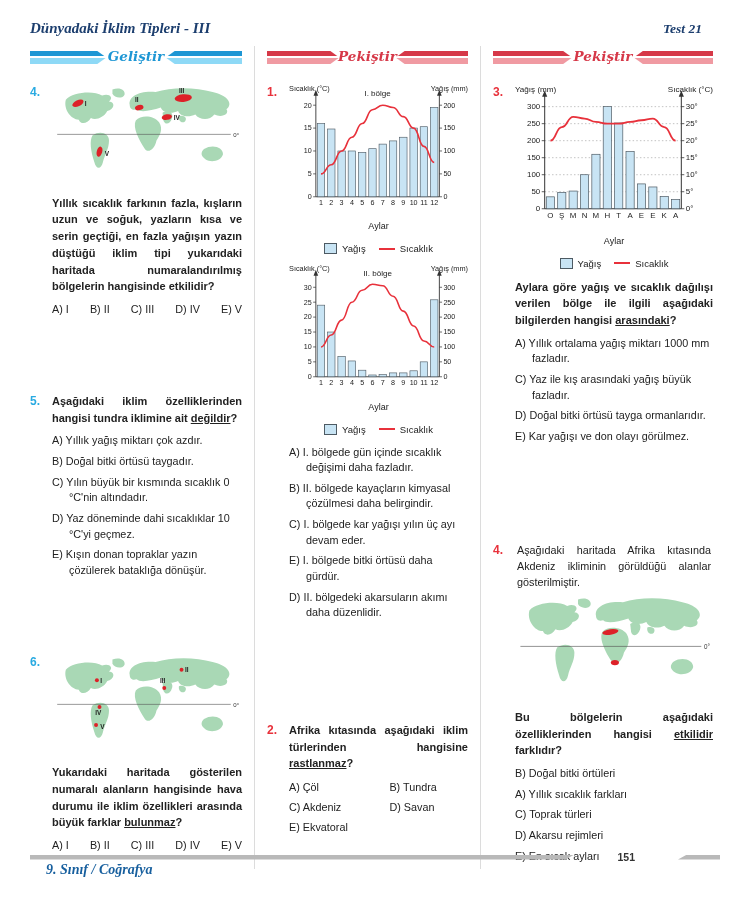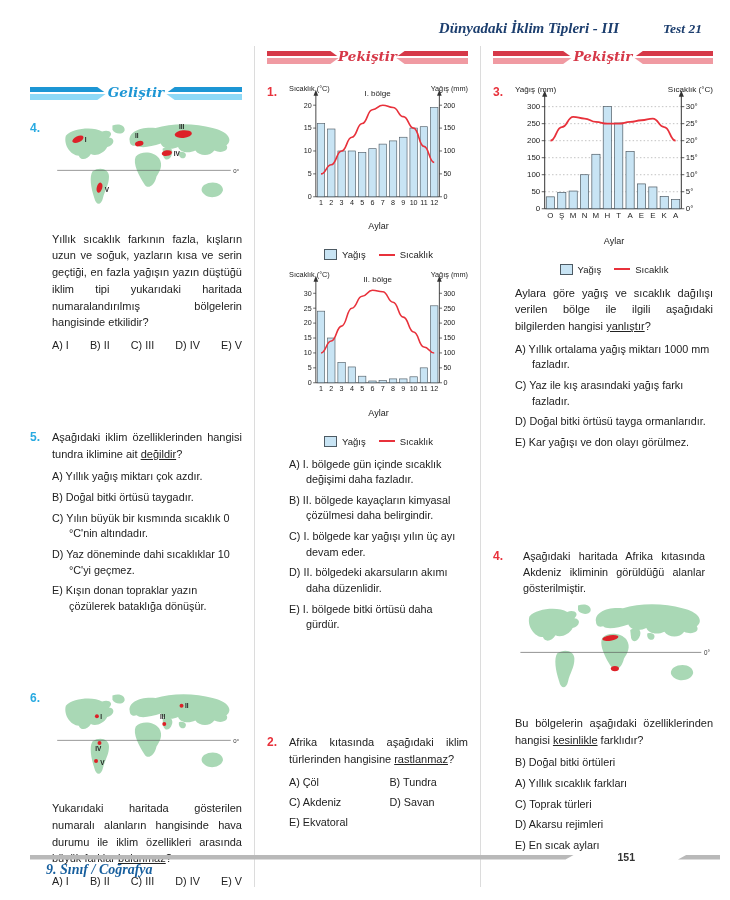--- a/index.html
+++ b/index.html
@@ -1,26 +1,26 @@
 <!DOCTYPE html>
 <html style="--accent-blue: #29aae1; --accent-red: #e8313b; --navy: #1c3e6e; --banner-blue-dark: #1d96d4; --banner-blue-light: #8ed9f6; --banner-red-dark: #d63848; --banner-red-light: #f09aa2; --map-green: #a9d8b5; --marker-red: #dd2128; --bar-fill: #c8e4f4; --line-red: #e8313b; --footer-blue: #175f9e; --footer-gray: #b9b9b9;"><head>
 <meta charset="utf-8">
 <style>
   html,body{margin:0;padding:0;}
   body{width:730px;height:900px;position:relative;background:#fff;color:#222;
        font-family:"Liberation Sans",sans-serif;overflow:hidden;}
   .header{position:absolute;top:20px;left:30px;right:28px;display:flex;
-          justify-content:flex-end;align-items:baseline;gap:44px;}
+          justify-content:space-between;align-items:baseline;}
   .doc-title{font-family:"Liberation Serif",serif;font-style:italic;font-weight:bold;
              font-size:15px;color:var(--navy,#1c3e6e);}
   .test-label{font-family:"Liberation Serif",serif;font-style:italic;font-weight:bold;
               font-size:13.5px;color:var(--navy,#1c3e6e);}
   .columns{position:absolute;top:46px;left:30px;display:flex;}
   .col{box-sizing:border-box;}
-  .col1{width:224px;padding-right:12px;margin-top:36px;}
+  .col1{width:224px;padding-right:12px;}
   .col2{width:226px;padding:0 12px;border-left:1px solid #dcdcdc;}
   .col3{width:233px;padding-left:12px;border-left:1px solid #dcdcdc;}
   
   .banner{position:relative;height:20px;margin:2px 0 16px;}
   .banner .bar{position:absolute;top:3px;height:13px;width:36%;}
   .banner .bar.left{left:0;
     clip-path:polygon(0 0,calc(100% - 9px) 0,100% 50%,calc(100% - 9px) 100%,0 100%);}
   .banner .bar.right{right:0;
     clip-path:polygon(9px 0,100% 0,100% 100%,9px 100%,0 50%);}
   .banner.blue .bar{background:linear-gradient(to bottom,
@@ -30,33 +30,33 @@
   .banner .btxt{position:absolute;left:0;right:0;top:0;text-align:center;
     font-family:"DejaVu Serif",serif;font-style:italic;font-weight:bold;font-size:13.5px;}
   .banner.blue .btxt{color:var(--banner-blue-dark,#1d96d4);}
   .banner.red .btxt{color:var(--banner-red-dark,#d63848);}
   
   .qrow{display:flex;}
   .qnum{width:22px;flex:none;font-weight:bold;font-size:12px;padding-top:1px;}
   .blue-num{color:var(--accent-blue,#29aae1);}
   .red-num{color:var(--accent-red,#e8313b);}
   .qbody{flex:1;min-width:0;}
-  .stem{font-weight:normal;font-size:11px;line-height:1.52;text-align:justify;margin:8px 0 7px;}
+  .stem{font-weight:bold;font-size:11px;line-height:1.52;text-align:justify;margin:8px 0 7px;}
   .stem.first{margin-top:0;}
-  .intro{font-size:10.8px;line-height:1.5;text-align:justify;margin:0 8px 6px;}
+  .intro{font-size:10.8px;line-height:1.5;text-align:justify;margin:0 2px 6px;}
   .u{text-decoration:underline;}
   .opt{font-size:10.8px;line-height:1.45;margin:5px 0;padding-left:17px;text-indent:-17px;}
   .opts-inline{display:flex;justify-content:space-between;font-size:10.8px;margin-top:8px;}
   .opts-grid{display:grid;grid-template-columns:1.1fr 1fr;gap:8px 14px;font-size:10.8px;margin-top:9px;}
   .opts-grid .span2{grid-column:1/3;text-align:left;}
   
   .chart{margin:0 0 10px;}
   .aylar{text-align:center;font-size:9px;margin-top:-1px;color:#222;}
   .legend{display:flex;justify-content:center;align-items:center;gap:5px;
-          font-size:9.5px;margin-top:18px;color:#222;}
+          font-size:9.5px;margin-top:12px;color:#222;}
   .swatch{width:11px;height:9px;background:var(--bar-fill,#c8e4f4);
           border:1px solid #4d5a63;display:inline-block;}
   .lline{width:16px;height:2px;background:var(--line-red,#e8313b);display:inline-block;margin-left:8px;}
   .map{margin:2px 0 4px;}
   
   .footer{position:absolute;left:30px;right:10px;top:851px;display:flex;align-items:center;gap:36px;}
   .fbar1{flex:1;height:5px;background:var(--footer-gray,#b9b9b9);
          clip-path:polygon(0 0,100% 0,calc(100% - 9px) 100%,0 100%);}
   .fbar2{width:42px;height:5px;background:var(--footer-gray,#b9b9b9);
          clip-path:polygon(9px 0,100% 0,100% 100%,0 100%);}
@@ -313,22 +313,22 @@
                   <text x="162.25" y="135" font-size="8" text-anchor="middle" fill="#222">12</text>
                 </svg><div class="aylar">Aylar</div><div class="legend">
                   <span class="swatch"></span>
                   <span>Yağış</span>
                   <span class="lline"></span>
                   <span>Sıcaklık</span>
                 </div></div>
             <div class="opt">A) I. bölgede gün içinde sıcaklık değişimi daha fazladır.</div>
             <div class="opt">B) II. bölgede kayaçların kimyasal çözülmesi daha belirgindir.</div>
             <div class="opt">C) I. bölgede kar yağışı yılın üç ayı devam eder.</div>
+            <div class="opt">E) I. bölgede bitki örtüsü daha gürdür.</div>
             <div class="opt">D) II. bölgedeki akarsuların akımı daha düzenlidir.</div>
-            <div class="opt">E) I. bölgede bitki örtüsü daha gürdür.</div>
           </div>
         </div>
       </div>
 
       <div class="q">
         <div class="qrow">
           <div class="qnum red-num">2.</div>
           <div class="qbody">
             <p class="stem first"><span>Afrika kıtasında aşağıdaki iklim türlerinden hangisine </span><span class="u">rastlanmaz</span><span>?</span></p>
             <div class="opts-grid">
@@ -422,23 +422,23 @@
                   <text x="127.75" y="135" font-size="8" text-anchor="middle" fill="#222">E</text>
                   <text x="139.25" y="135" font-size="8" text-anchor="middle" fill="#222">E</text>
                   <text x="150.75" y="135" font-size="8" text-anchor="middle" fill="#222">K</text>
                   <text x="162.25" y="135" font-size="8" text-anchor="middle" fill="#222">A</text>
                 </svg><div class="aylar">Aylar</div><div class="legend">
                   <span class="swatch"></span>
                   <span>Yağış</span>
                   <span class="lline"></span>
                   <span>Sıcaklık</span>
                 </div></div>
-            <p class="stem"><span>Aylara göre yağış ve sıcaklık dağılışı verilen bölge ile ilgili aşağıdaki bilgilerden hangisi </span><span class="u">yanlıştır</span><span>?</span></p>
+            <p class="stem"><span>Aylara göre yağış ve sıcaklık dağılışı verilen bölge ile ilgili aşağıdaki bilgilerden hangisi </span><span class="u">arasındaki</span><span>?</span></p>
             <div class="opt">A) Yıllık ortalama yağış miktarı 1000 mm fazladır.</div>
-            <div class="opt">C) Yaz ile kış arasındaki yağış farkı fazladır.</div>
+            <div class="opt">C) Yaz ile kış arasındaki yağış büyük fazladır.</div>
             <div class="opt">D) Doğal bitki örtüsü tayga ormanlarıdır.</div>
             <div class="opt">E) Kar yağışı ve don olayı görülmez.</div>
           </div>
         </div>
       </div>
 
       <div class="q">
         <div class="qrow">
           <div class="qnum red-num">4.</div>
           <div class="qbody">
@@ -450,21 +450,21 @@
                   <path d="M97,40 C103,33 118,34 124,42 C129,50 125,57 121,63 C119,73 111,79 107,72 C101,63 93,48 97,40 Z" fill="#a9d8b5"></path>
                   <path d="M90,22 C88,12 102,5 120,7 C138,1 166,1 186,7 C204,11 210,21 202,27 C206,33 196,37 188,33 C182,41 170,39 166,33 C158,37 148,35 146,29 C138,33 128,31 126,25 C114,29 102,31 98,27 C92,29 90,25 90,22 Z" fill="#a9d8b5"></path>
                   <path d="M128,31 C134,27 141,30 139,37 C137,44 131,46 129,40 Z" fill="#a9d8b5"></path>
                   <path d="M147,35 C153,33 157,37 154,41 C150,44 146,40 147,35 Z" fill="#a9d8b5"></path>
                   <path d="M176,73 C186,67 198,71 198,79 C196,87 184,89 178,85 C172,81 172,77 176,73 Z" fill="#a9d8b5"></path>
                   <line x1="6" y1="56" x2="207" y2="56" stroke="#555" stroke-width="0.7"></line>
                   <text x="210" y="58.5" font-size="7" fill="#333">0°</text>
                   <ellipse cx="106" cy="40" rx="9" ry="3" transform="rotate(-8 106 40)" fill="#dd2128"></ellipse>
                   <ellipse cx="111" cy="74" rx="4.5" ry="3" transform="rotate(0 111 74)" fill="#dd2128"></ellipse>
                 </svg></div>
-            <p class="stem"><span>Bu bölgelerin aşağıdaki özelliklerinden hangisi </span><span class="u">kesinlikle</span><span> farklıdır?</span></p>
+            <p class="stem"><span>Bu bölgelerin aşağıdaki özelliklerinden hangisi </span><span class="u">etkilidir</span><span> farklıdır?</span></p>
             <div class="opt">B) Doğal bitki örtüleri</div>
             <div class="opt">A) Yıllık sıcaklık farkları</div>
             <div class="opt">C) Toprak türleri</div>
             <div class="opt">D) Akarsu rejimleri</div>
             <div class="opt">E) En sıcak ayları</div>
           </div>
         </div>
       </div>
     </div>
 

